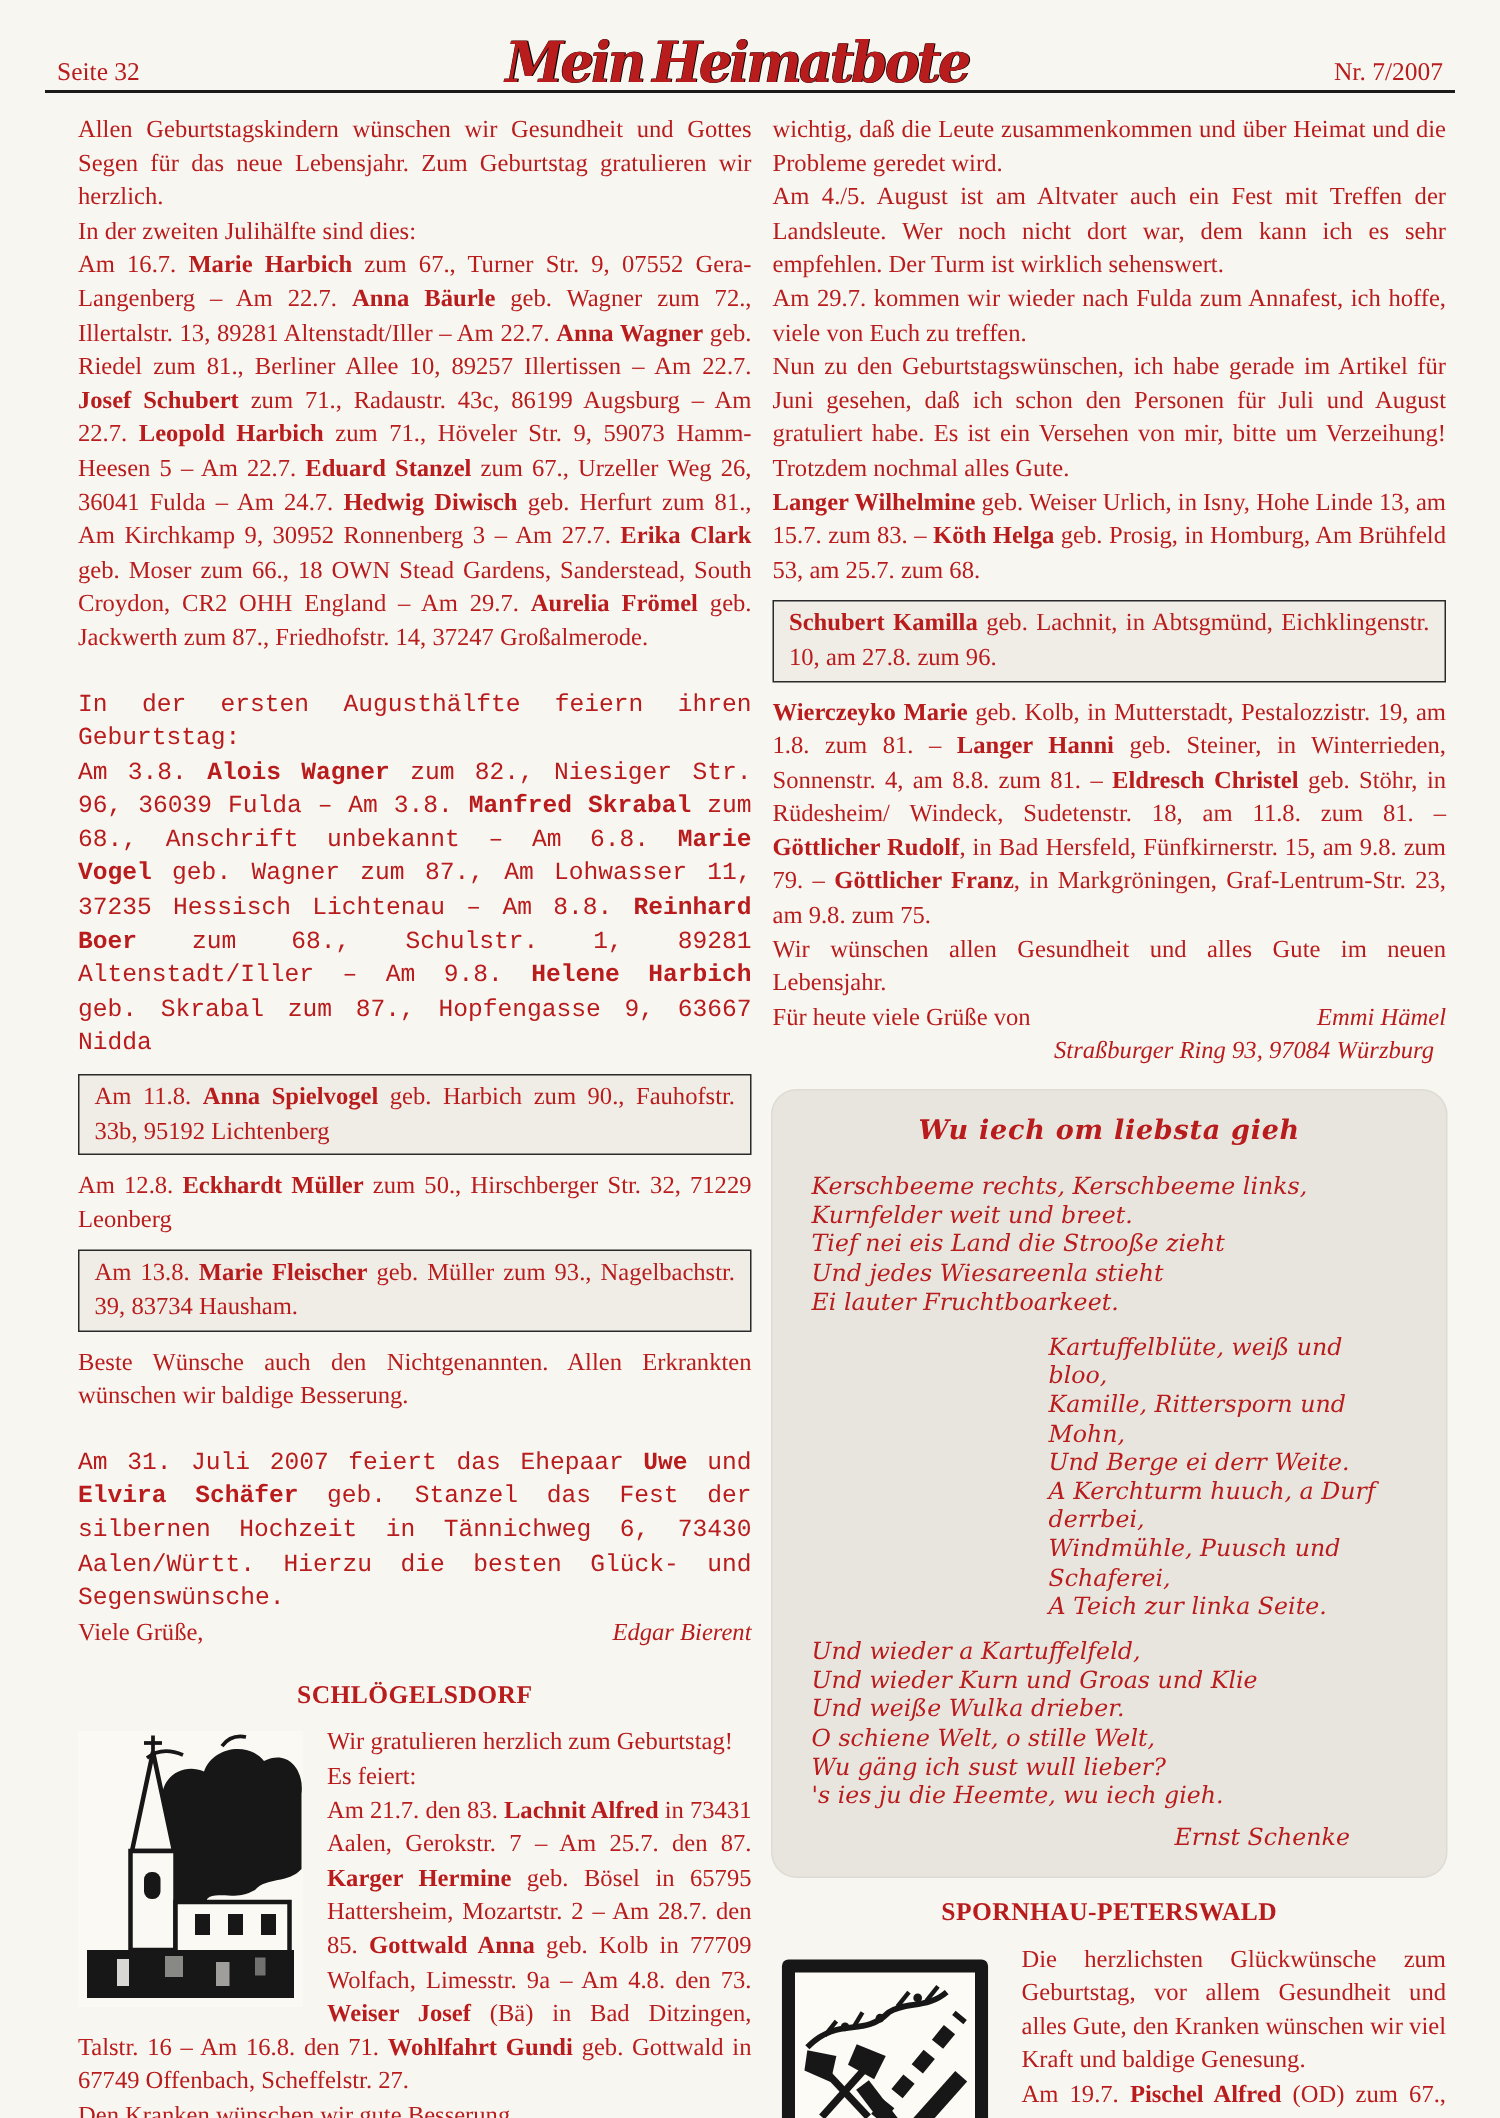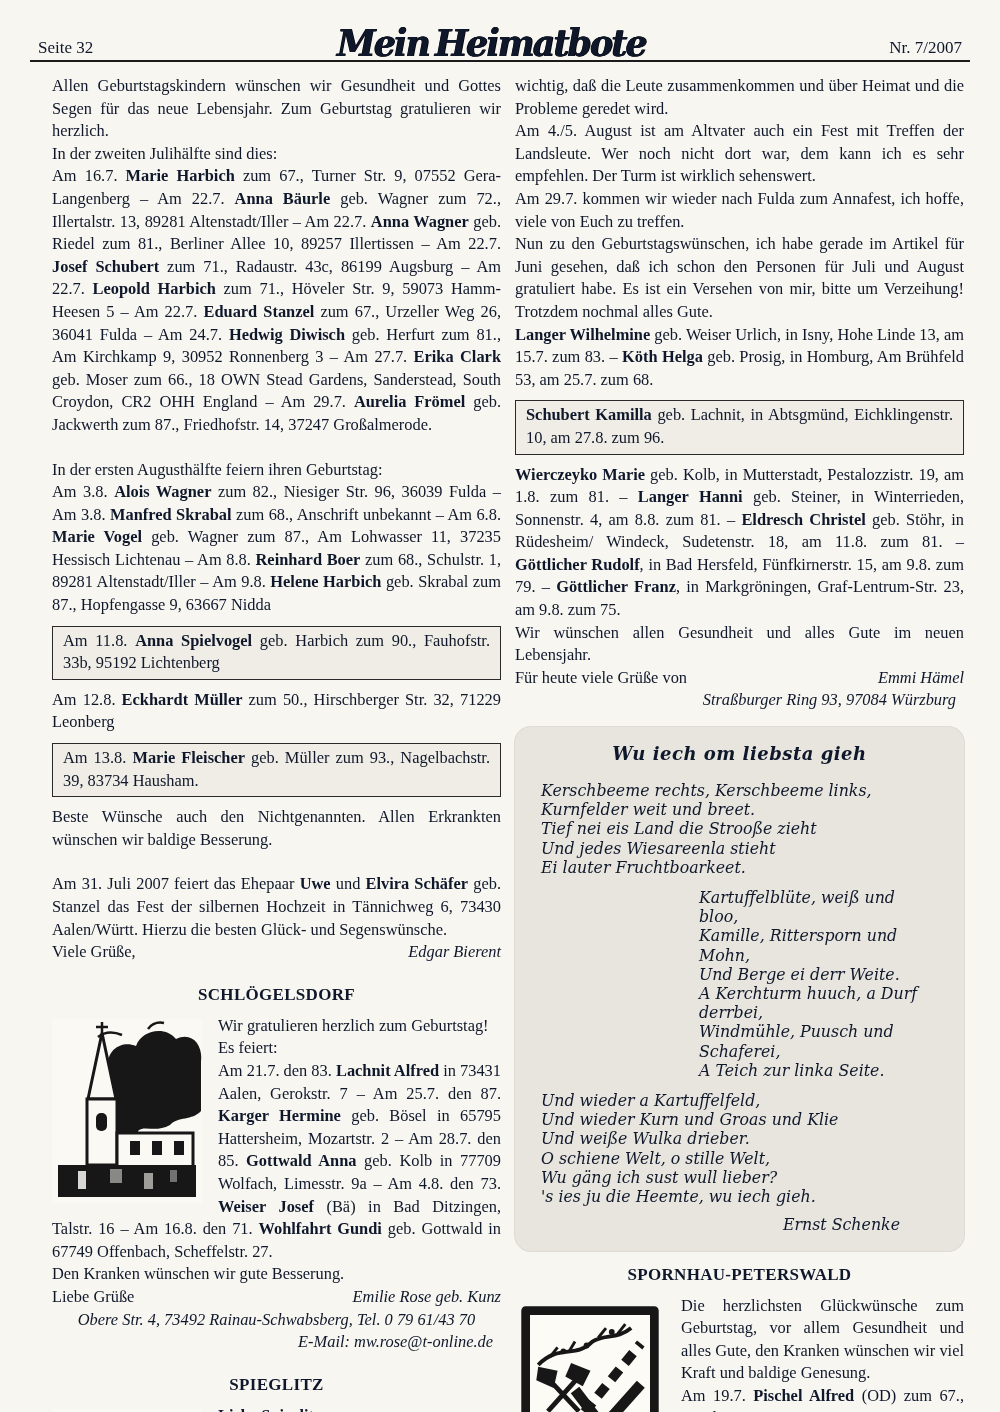--- a/index.html
+++ b/index.html
@@ -1,39 +1,39 @@
 <!DOCTYPE html>
 <html lang="de"><head>
 <meta charset="utf-8">
 <style>
   html,body{margin:0;padding:0;}
   body{width:1000px;background:#d9d9d9;}
   .page{
     position:relative;width:1000px;height:1412px;background:#f7f6f1;
-    font-family:"Liberation Serif","DejaVu Serif",serif;color:#0f172a;
+    font-family:"Liberation Serif","DejaVu Serif",serif;color:#b91c1c;
     overflow:hidden;box-sizing:border-box;
   }
   
   .header{
     margin:0 30px;padding:26px 8px 2px 8px;
     display:flex;justify-content:space-between;align-items:flex-end;
     border-bottom:2px solid #1b1b1b;
   }
   .header .pageno,.header .issue{font-size:17px;line-height:20px;}
   .masthead{
     font-family:"DejaVu Serif",serif;font-weight:bold;font-style:italic;
     font-size:35px;line-height:34px;letter-spacing:-2px;word-spacing:-4px;
     transform:scaleY(1.08);margin-bottom:-2px;
     text-shadow:0.7px 0 #000, -0.3px 0 #000;
   }
   
   .columns{display:flex;gap:14px;padding:13px 36px 0 52px;}
   .col{width:450px;font-size:16.4px;line-height:22.6px;text-align:justify;}
   p{margin:0;}
-  .gap-top{margin-top:22px;}
+  .gap-top{margin-top:22px;font-family:Liberation Mono, monospace;}
   b{font-weight:bold;}
   .hl-box{
     border:1.5px solid #2a2a2a;background:#efede6;
     padding:3px 10px 4px 10px;margin:9px 0;
   }
   .sign-row{display:flex;justify-content:space-between;align-items:baseline;gap:19px;}
   .sign-row .sig{font-style:italic;}
   .addr-center{font-style:italic;text-align:center;}
   .addr-right{font-style:italic;text-align:right;padding-right:8px;}
   h2.section{

